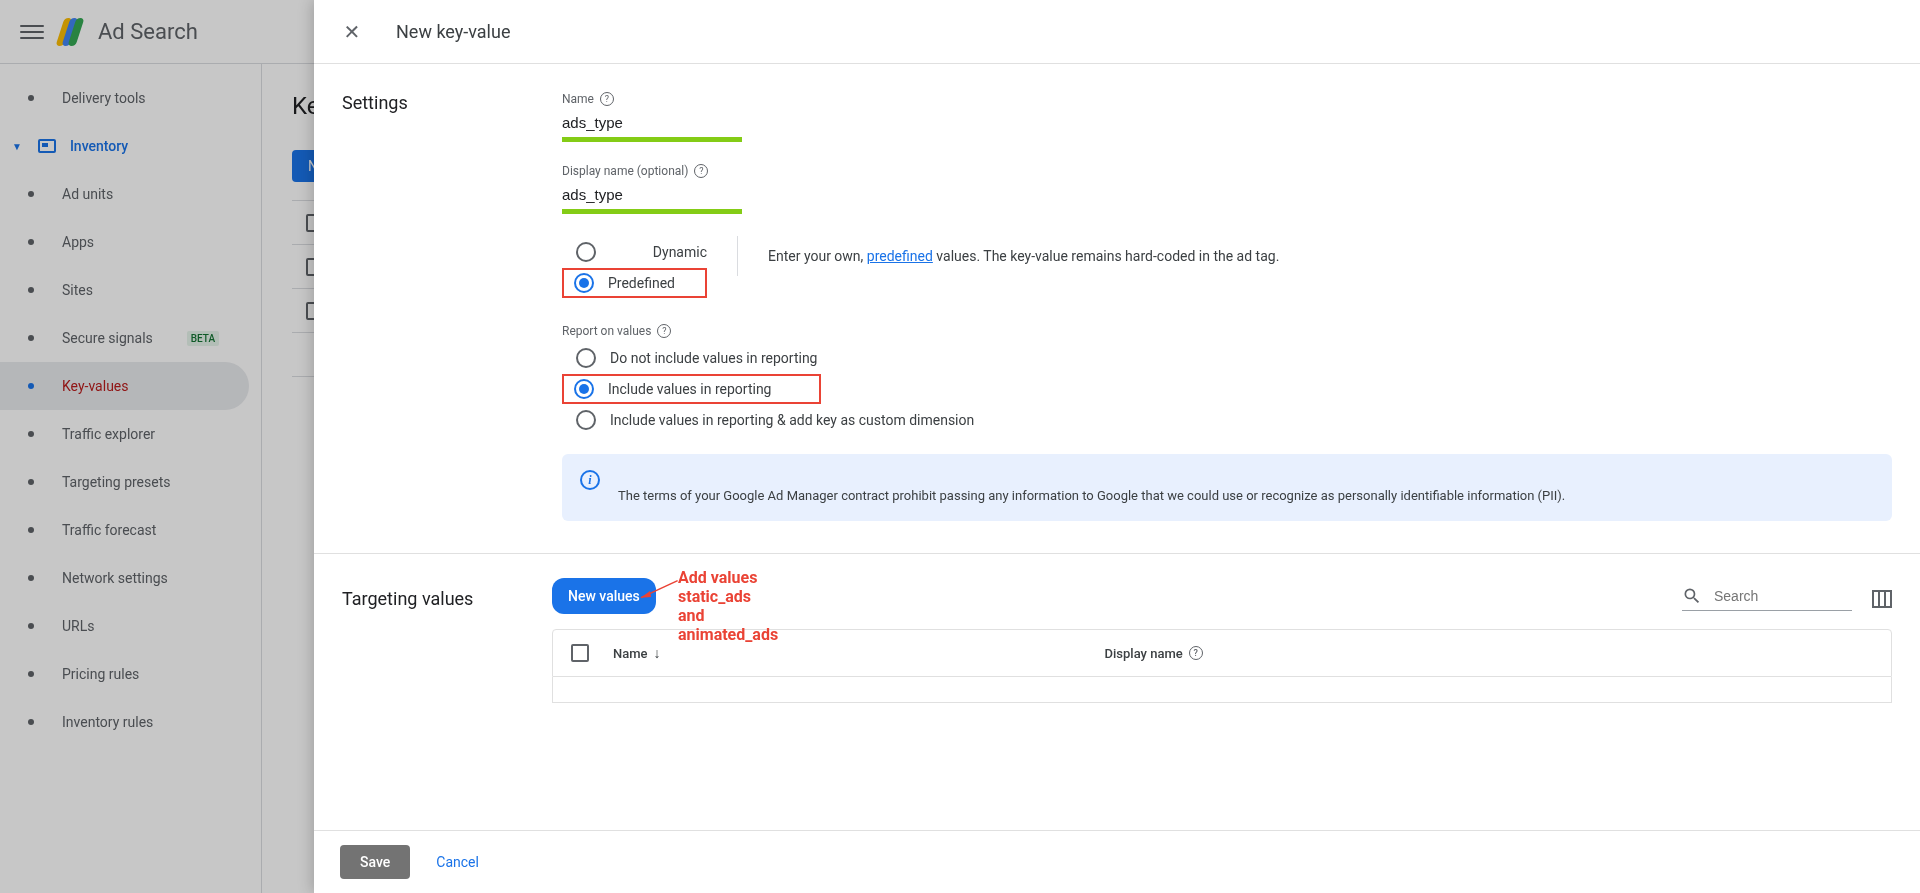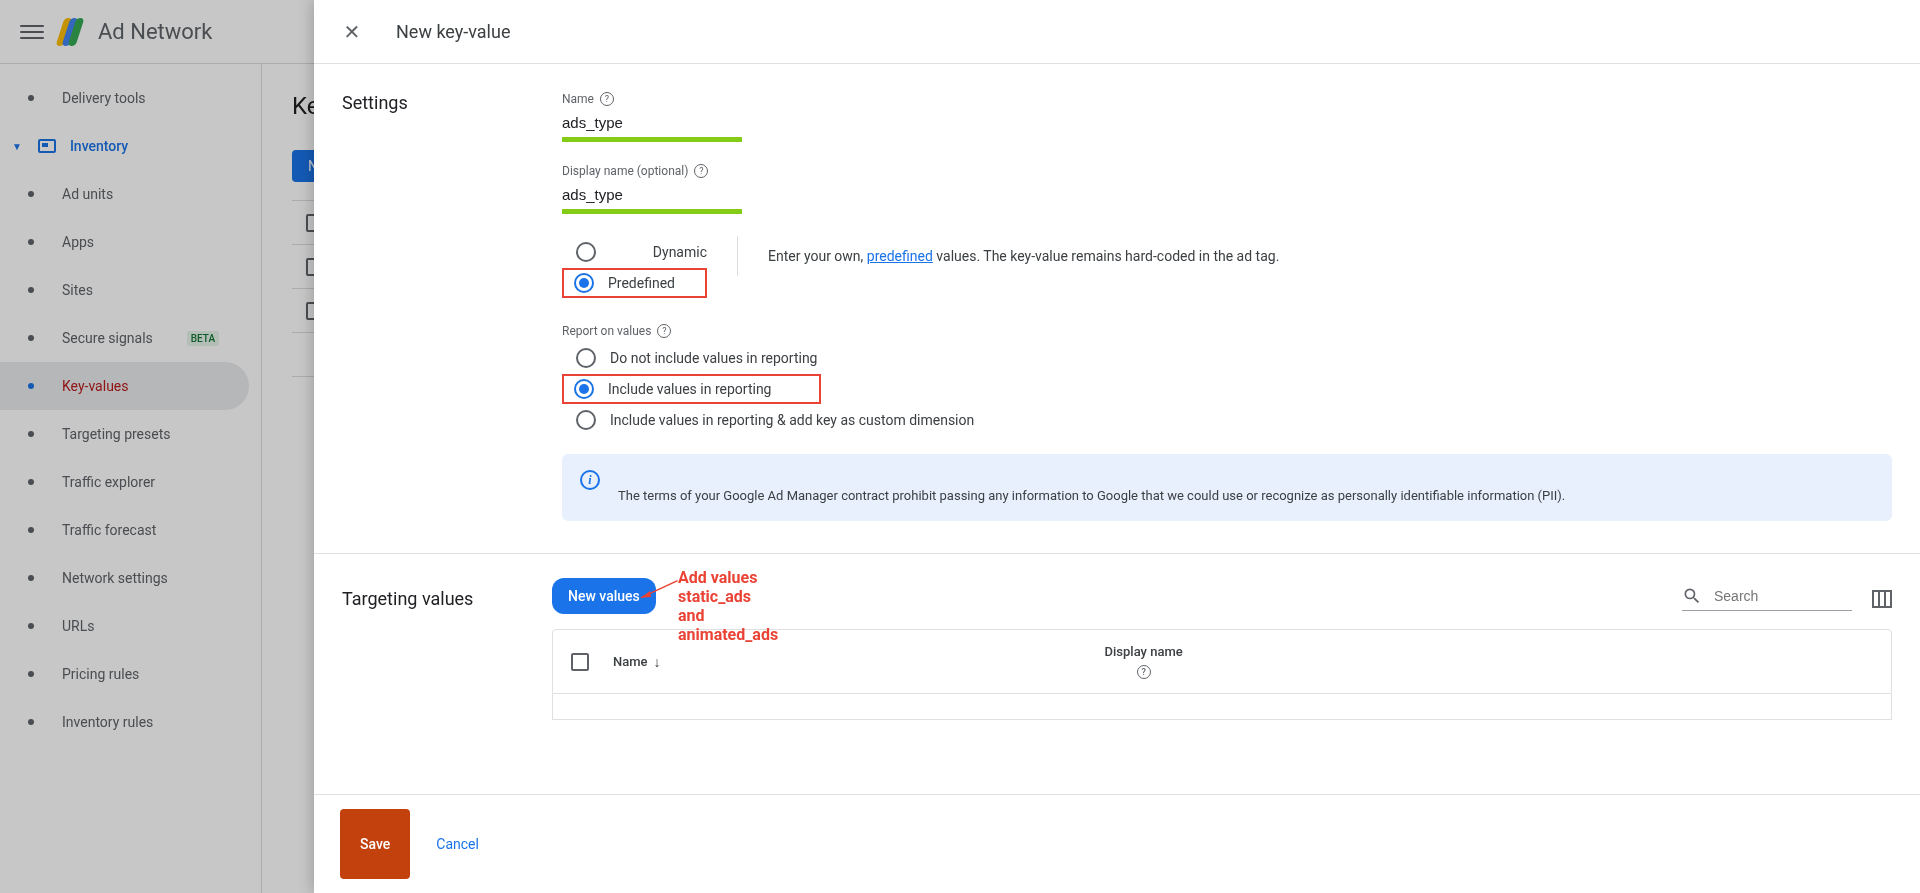--- a/index.html
+++ b/index.html
@@ -80,42 +80,42 @@
 .columns-icon { width: 20px; height: 18px; border: 2px solid #5f6368; display: flex; }
 .columns-icon span { flex: 1; border-right: 2px solid #5f6368; }
 .columns-icon span:last-child { border: none; }
 
 .annotation { position: absolute; color: #ea4335; font-weight: bold; font-size: 16px; pointer-events: none; }
 .arrow-svg { position: absolute; pointer-events: none; transform: rotate(8deg);}
 
 .table-header { border: 1px solid #e0e0e0; border-radius: 4px 4px 0 0; display: flex; align-items: center; padding: 14px 18px; gap: 24px; margin-left: 210px; margin-right:0; }
 .th-name { font-size: 13px; font-weight: 500; color: #3c4043; display: flex; align-items: center; gap: 6px; }
 .th-name .arrow { font-size: 14px; }
-.th-display { font-size: 13px; font-weight: 500; color: #3c4043; display: flex; align-items: center; gap: 6px; margin-left: 420px; flex-direction: column;}
+.th-display { font-size: 13px; font-weight: 500; color: #3c4043; display: flex; align-items: center; gap: 6px; margin-left: 420px;}
 
 .panel-footer { border-top: 1px solid #e0e0e0; padding: 14px 26px; display: flex; align-items: center; gap: 18px; }
-.save-btn { background: #c2410c; color: #fff; padding: 27px 20px; border-radius: 4px; font-size: 14px; font-weight: 500; cursor: pointer; }
+.save-btn { background: #737373; color: #fff; padding: 9px 20px; border-radius: 4px; font-size: 14px; font-weight: 500; cursor: pointer; }
 .cancel-btn { color: #1a73e8; font-size: 14px; cursor: pointer; padding: 9px 8px;}
 </style>
 </head>
 <body>
 
 <div class="bg-layer">
   <div class="bg-header">
     <div class="hamburger">
         <span></span>
         <span></span>
         <span></span>
       </div>
     <div class="logo-stripes">
         <span class="s1"></span>
         <span class="s2"></span>
         <span class="s3"></span>
       </div>
-    <div class="app-title">Ad Network</div>
+    <div class="app-title">Ad Search</div>
   </div>
   <div class="bg-body">
     <div class="bg-sidebar">
       <div class="side-item">
           <span class="dot"></span>
           <span>Delivery tools</span>
         </div>
       <div class="side-item inventory">
           <span class="caret">▼</span>
           <span class="sq-icon"></span>
@@ -137,25 +137,25 @@
           <span class="dot"></span>
           <span>Secure signals</span>
           <span class="beta-badge">BETA</span>
         </div>
       <div class="side-item active">
           <span class="dot"></span>
           <span>Key-values</span>
         </div>
       <div class="side-item">
           <span class="dot"></span>
+          <span>Traffic explorer</span>
+        </div>
+      <div class="side-item">
+          <span class="dot"></span>
           <span>Targeting presets</span>
-        </div>
-      <div class="side-item">
-          <span class="dot"></span>
-          <span>Traffic explorer</span>
         </div>
       <div class="side-item">
           <span class="dot"></span>
           <span>Traffic forecast</span>
         </div>
       <div class="side-item">
           <span class="dot"></span>
           <span>Network settings</span>
         </div>
       <div class="side-item">

